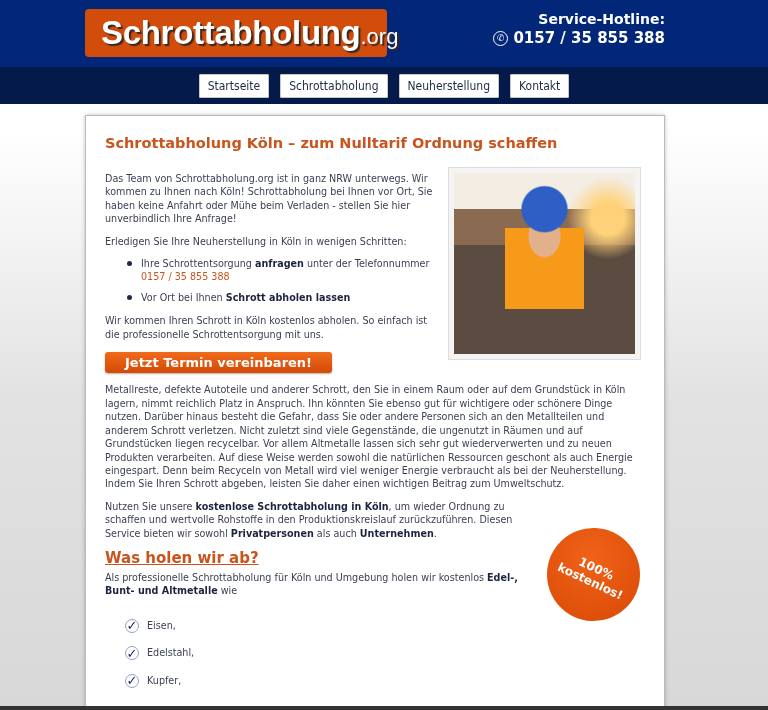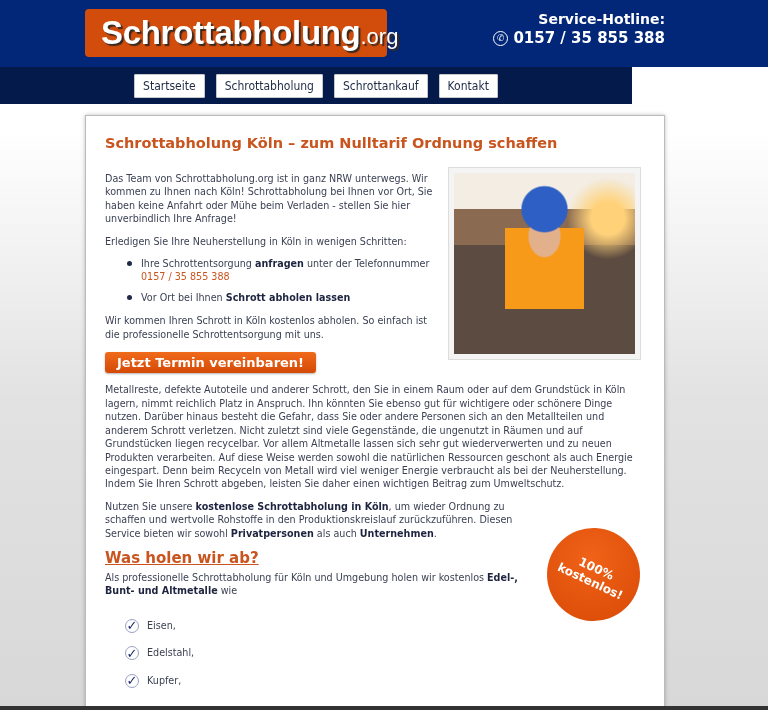--- a/index.html
+++ b/index.html
@@ -25,21 +25,21 @@
     position: absolute; right: 103px; top: 10px; text-align: right; color: #ffffff;
     font-family: "DejaVu Sans", sans-serif;
   }
   .hotline .label { font-size: 14px; font-weight: bold; line-height: 18px; }
   .hotline .phone { font-size: 15px; font-weight: bold; line-height: 20px; display: flex; align-items: center; justify-content: flex-end; gap: 5px; }
   .phone-icon {
     width: 15px; height: 15px; border: 1.5px solid #fff; border-radius: 50%;
     display: inline-flex; align-items: center; justify-content: center; font-size: 9px; font-weight: normal;
   }
   .navbar {
-    position: absolute; left: 0; top: 67px; width: 632px; height: 37px;
+    position: absolute; left: 0; top: 67px; width: 768px; height: 37px;
     background: #031a4a;
     display: flex; justify-content: center; align-items: center; gap: 11px;
   }
   .nav-btn {
     background: #fff; color: #1e2a46; font-size: 12px;
     height: 24px; padding: 0 8px; display: flex; align-items: center;
     border: 1px solid #c8c8c8; border-radius: 1px;
     font-family: "DejaVu Sans Condensed", "DejaVu Sans", sans-serif;
   }
   .content {
@@ -56,21 +56,21 @@
   b, strong { color: #1e2440; }
   .intro { width: 335px; }
   ul.steps { list-style: none; margin: 8px 0 10px 22px; width: 320px; }
   ul.steps li { position: relative; padding-left: 14px; margin-bottom: 7px; }
   ul.steps li::before {
     content: ""; position: absolute; left: 0; top: 4px; width: 5px; height: 5px; border-radius: 50%; background: #1e2a46;
   }
   .phone-link { color: #c9541d; }
   .cta {
     display: inline-block; background: linear-gradient(#f06a1c, #d44a06); color: #fff;
-    font-weight: bold; font-size: 13px; padding: 4px 12px; border-radius: 3px; margin: 2px 0 10px 0;
+    font-weight: bold; font-size: 13px; padding: 4px 20px; border-radius: 3px; margin: 2px 0 10px 0;
     box-shadow: 0 1px 2px rgba(0,0,0,0.3);
   }
   .photo-frame {
     position: absolute; left: 362px; top: 51px; width: 193px; height: 193px;
     border: 1px solid #ddd; background: #f4f4f4; padding: 5px;
   }
   .photo {
     width: 100%; height: 100%;
     background:
       radial-gradient(circle at 50% 20%, #2d5fc4 0 13%, transparent 14%),
@@ -110,21 +110,21 @@
     <div class="phone">
       <span class="phone-icon">✆</span>
       <span>0157 / 35 855 388</span>
     </div>
   </div>
 </div>
 
 <nav class="navbar">
   <a class="nav-btn">Startseite</a>
   <a class="nav-btn">Schrottabholung</a>
-  <a class="nav-btn">Schrottankauf</a>
+  <a class="nav-btn">Neuherstellung</a>
   <a class="nav-btn">Kontakt</a>
 </nav>
 
 <main class="content">
   <h1>Schrottabholung Köln – zum Nulltarif Ordnung schaffen</h1>
 
   <p class="intro">Das Team von Schrottabholung.org ist in ganz NRW unterwegs. Wir kommen zu Ihnen nach Köln! Schrottabholung bei Ihnen vor Ort, Sie haben keine Anfahrt oder Mühe beim Verladen - stellen Sie hier unverbindlich Ihre Anfrage!</p>
   <p class="intro">Erledigen Sie Ihre Neuherstellung in Köln in wenigen Schritten:</p>
 
   <ul class="steps">

